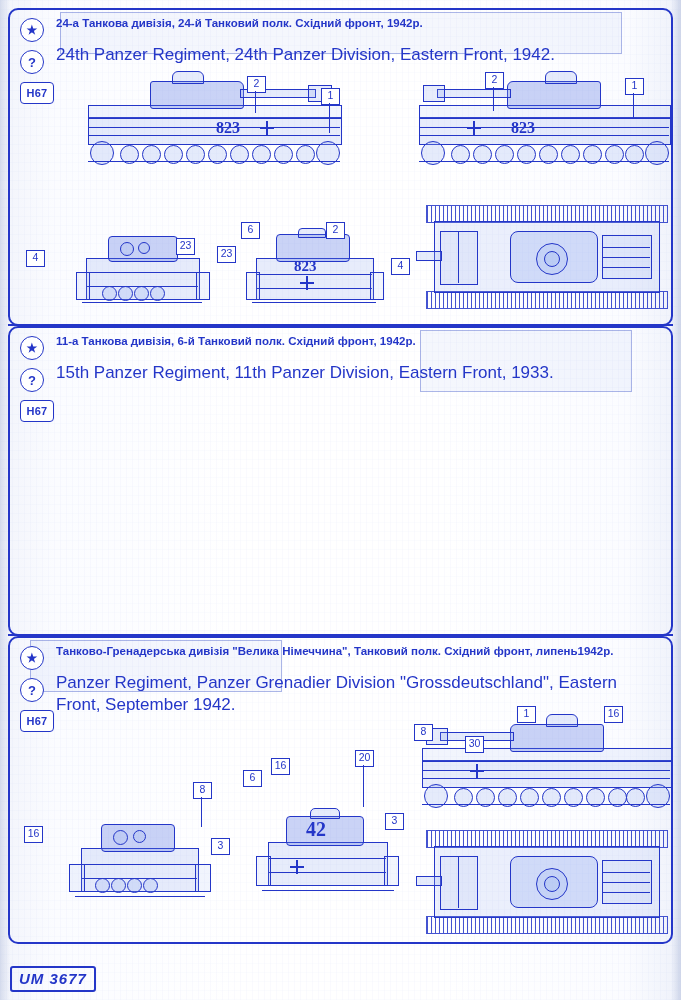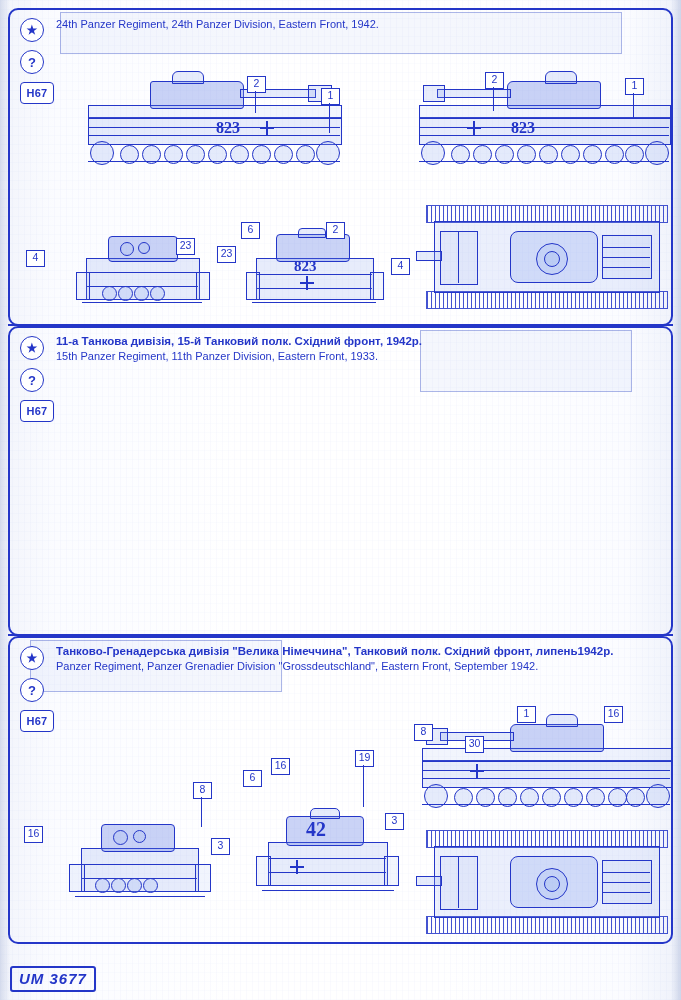--- a/index.html
+++ b/index.html
@@ -49,21 +49,21 @@
     font-size:13px;font-weight:bold;line-height:1;
     margin-bottom:8px;color:#2436c8;
     background:#fff;
   }
   .badge.star{font-size:12px;}
   .badge.h67{
     width:32px;height:20px;border-radius:4px;font-size:11px;letter-spacing:.3px;
   }
   .titles{position:absolute;left:46px;top:6px;right:10px;}
   .t-ua{font-size:11.5px;font-weight:bold;line-height:1.25;color:#2436c8;}
-  .t-en{font-size:11px;line-height:1.3;color:#2436c8;margin-top:1px;}
+  .t-en{font-size:17px;line-height:1.3;color:#2436c8;margin-top:14px;}
 
   .divider{position:absolute;left:8px;right:8px;height:2px;background:#2436c8;}
 
   
   .callout{
     position:absolute;
     width:17px;height:15px;
     border:1.4px solid #2436c8;
     background:#ffffff;
     font-size:10.5px;
@@ -145,20 +145,21 @@
 
   <div class="panel p1">
 
     <div class="badges">
       <div class="badge star">★</div>
       <div class="badge">?</div>
       <div class="badge h67">H67</div>
     </div>
 
     <div class="titles">
+      <div class="t-ua">24-а Танкова дивізія, 24-й Танковий полк. Східний фронт, 1942р.</div>
       <div class="t-en">24th Panzer Regiment, 24th Panzer Division, Eastern Front,  1942.</div>
     </div>
 
     <div class="dw" style="left:70px;top:55px;width:280px;height:105px;">
       <div class="hull" style="left:8px;top:52px;width:252px;height:26px;"></div>
       <div class="hull light" style="left:8px;top:40px;width:252px;height:12px;"></div>
       <div class="hull dark" style="left:70px;top:16px;width:92px;height:26px;border-radius:3px 6px 3px 3px;"></div>
       <div class="barrel" style="left:160px;top:24px;width:74px;height:7px;"></div>
       <div class="hull" style="left:228px;top:20px;width:22px;height:15px;"></div>
       <div class="hull" style="left:92px;top:6px;width:30px;height:11px;border-radius:6px 6px 0 0;"></div>
@@ -269,21 +270,21 @@
 
   <div class="panel p2">
 
     <div class="badges">
       <div class="badge star">★</div>
       <div class="badge">?</div>
       <div class="badge h67">H67</div>
     </div>
 
     <div class="titles">
-      <div class="t-ua">11-а Танкова дивізія, 15-й Танковий полк. Східний фронт, 1942р.</div>
+      <div class="t-ua">11-а Танкова дивізія, 6-й Танковий полк. Східний фронт, 1942р.</div>
       <div class="t-en">15th Panzer Regiment, 11th Panzer Division, Eastern Front,  1933.</div>
     </div>
 
     <div class="dw" style="left:408px;top:382px;width:258px;height:102px;">
       <div class="hull" style="left:4px;top:50px;width:248px;height:26px;"></div>
       <div class="hull light" style="left:4px;top:38px;width:248px;height:12px;"></div>
       <div class="hull dark" style="left:92px;top:14px;width:92px;height:26px;border-radius:6px 3px 3px 3px;"></div>
       <div class="barrel" style="left:22px;top:22px;width:72px;height:7px;"></div>
       <div class="hull" style="left:8px;top:18px;width:20px;height:15px;"></div>
       <div class="hull" style="left:128px;top:4px;width:30px;height:11px;border-radius:6px 6px 0 0;"></div>
@@ -335,21 +336,21 @@
       <div class="ln" style="left:14px;top:50px;width:118px;"></div>
       <div class="ln" style="left:14px;top:64px;width:118px;"></div>
       <div class="hull light" style="left:2px;top:48px;width:13px;height:28px;"></div>
       <div class="hull light" style="left:130px;top:48px;width:13px;height:28px;"></div>
       <div class="num" style="left:52px;top:10px;font-size:20px;">42</div>
       <div class="cross" style="left:36px;top:52px;"></div>
       <div class="ln" style="left:8px;top:82px;width:132px;"></div>
     </div>
     <div class="callout" style="left:233px;top:442px;">6</div>
     <div class="callout" style="left:261px;top:430px;">16</div>
-    <div class="callout" style="left:345px;top:422px;">19</div>
+    <div class="callout" style="left:345px;top:422px;">20</div>
     <div class="lnv" style="left:353px;top:437px;height:42px;"></div>
     <div class="callout" style="left:375px;top:485px;">3</div>
 
     <div class="dw" style="left:406px;top:492px;width:262px;height:122px;">
       <div class="trackhatch" style="left:10px;top:10px;width:240px;height:16px;"></div>
       <div class="trackhatch" style="left:10px;top:96px;width:240px;height:16px;"></div>
       <div class="topview" style="left:18px;top:26px;width:224px;height:70px;"></div>
       <div class="turret" style="left:94px;top:36px;width:86px;height:50px;border-radius:8px;"></div>
       <div class="circle" style="left:120px;top:48px;width:30px;height:30px;"></div>
       <div class="circle" style="left:128px;top:56px;width:14px;height:14px;"></div>

